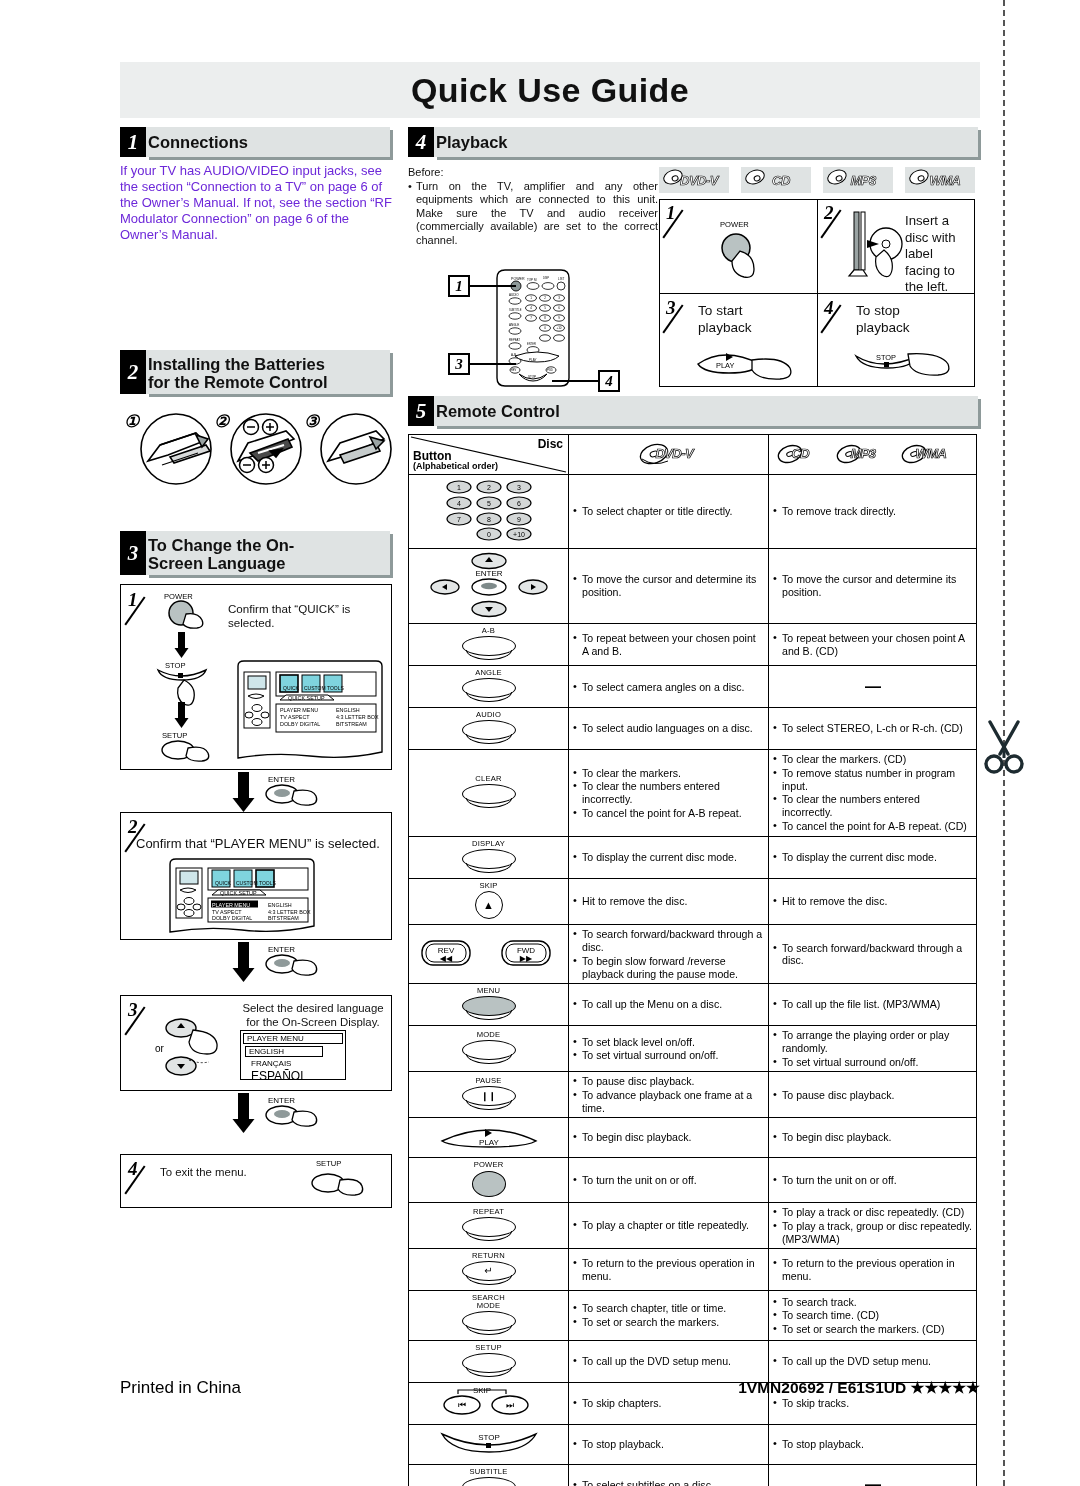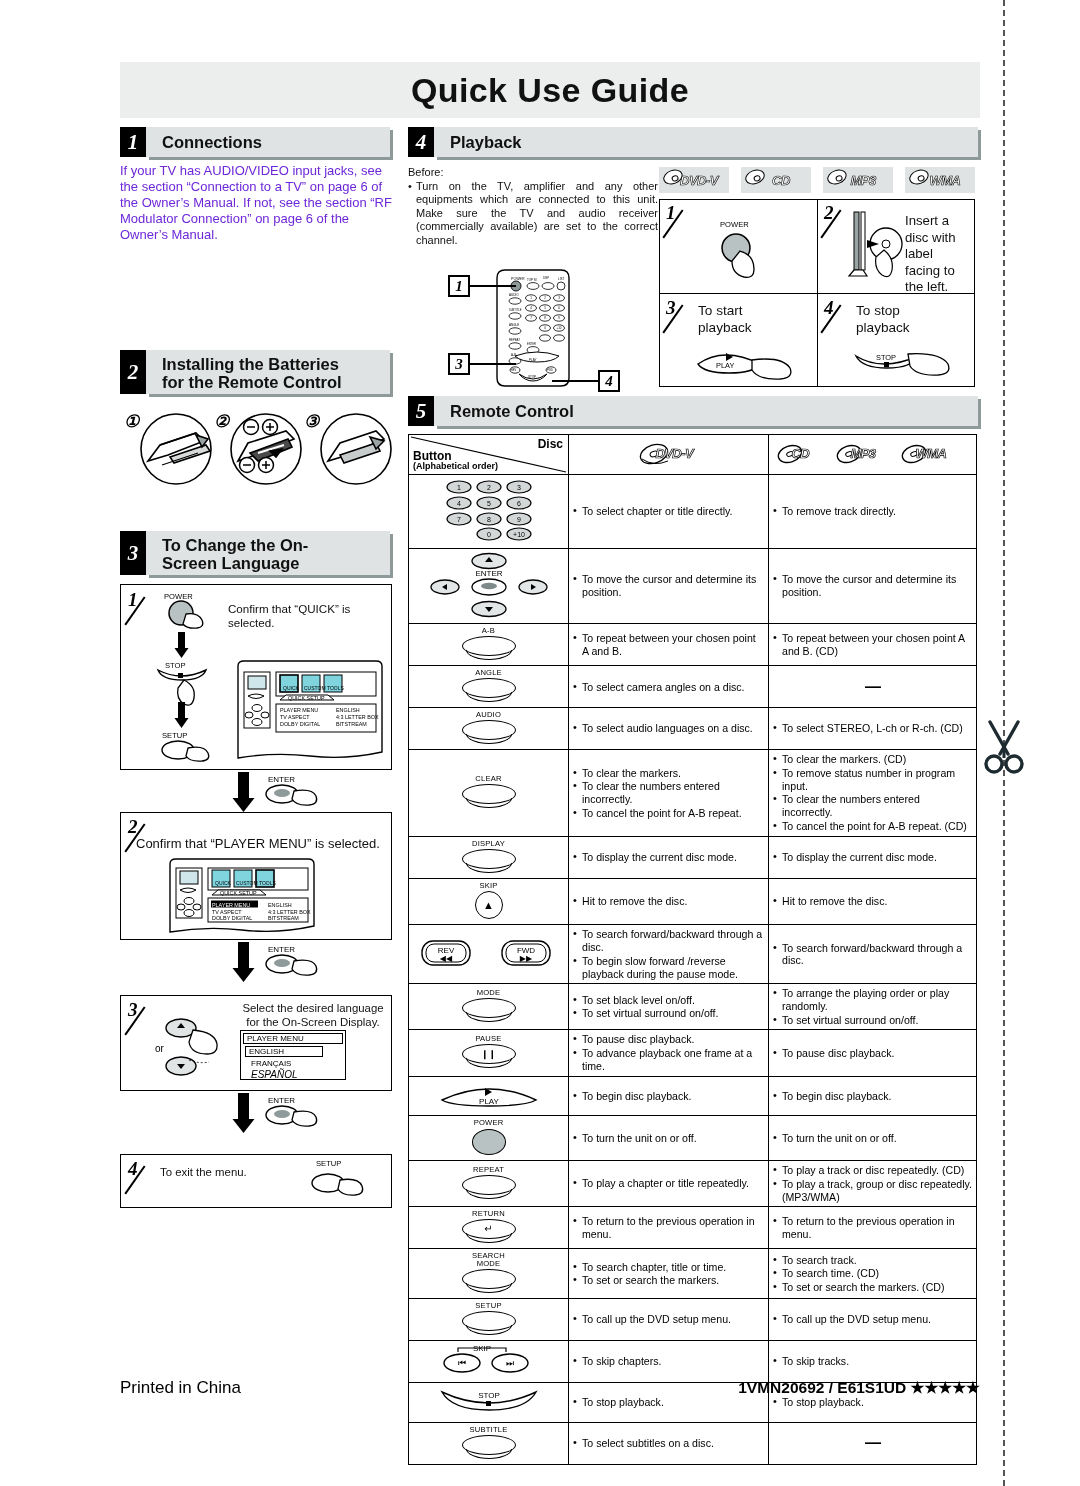--- a/index.html
+++ b/index.html
@@ -38,21 +38,21 @@
   
   .sec-head{ position:absolute; display:flex; align-items:stretch; }
   .sec-num{
     width:26px; background:#000; color:#fff; font-weight:bold;
     font-size:21px; display:flex; align-items:center; justify-content:center;
     flex:0 0 26px;
     font-family:"Liberation Serif", serif; font-style:italic;
   }
   .sec-lab{
     background:#dfe3e3; flex:1 1 auto; display:flex; align-items:center;
-    padding-left:16px; font-weight:bold; font-size:16.5px; color:#111;
+    padding-left:2px; font-weight:bold; font-size:16.5px; color:#111;
     box-shadow:3px 3px 0 #8e9a9a;
     line-height:1.12;
   }
   .sec-lab.two{ padding-top:2px; }
 
   
   .body-txt{ position:absolute; font-size:13px; line-height:1.24; color:#6d28d9; }
   .small-txt{ position:absolute; font-size:10.6px; line-height:1.22; color:#111; }
 
   .boxline{ position:absolute; border:1.6px solid #000; }
@@ -354,21 +354,21 @@
       <text x="0" y="36" font-size="10" font-family="Liberation Sans, sans-serif">or</text>
       <path d="M38 14 q22 2 24 14 q1 10 -10 10 q-16 0 -18 -12 z" fill="#fff" stroke="#000" stroke-width="1.3"></path>
       <path d="M34 44 q10 4 20 2" stroke="#000" stroke-width="0.8" fill="none" stroke-dasharray="2 2"></path>
     </svg>
   </div>
 
   <div class="lang-box" style="left:240px; top:1030px; width:106px; height:50px;">
     <div style="position:absolute;left:2px;top:2px;width:100px;height:11px;border:1.2px solid #000;font-size:8px;padding-left:3px;line-height:10px;">PLAYER MENU</div>
     <div style="position:absolute;left:4px;top:15px;width:78px;height:11px;border:1.2px solid #000;font-size:8px;padding-left:3px;line-height:10px;">ENGLISH</div>
     <div style="position:absolute;left:10px;top:28px;font-size:8px;">FRANÇAIS</div>
-    <div style="position:absolute;left:10px;top:38px;font-size:10px;font-style:italic;">ESPAÑOL</div>
+    <div style="position:absolute;left:10px;top:38px;font-size:12px;">ESPAÑOL</div>
   </div>
 
   <div class="rcimg" style="left:228px; top:1093px;">
     <svg width="110" height="44" viewBox="0 0 110 44">
       <rect x="10" y="0" width="11" height="28" fill="#000"></rect>
       <path d="M15.5 40 l-11 -14 h22 z" fill="#000"></path>
       <text x="40" y="10" font-size="8" font-family="Liberation Sans, sans-serif">ENTER</text>
       <ellipse cx="54" cy="22" rx="16" ry="9" fill="#fff" stroke="#000" stroke-width="1.4"></ellipse>
       <ellipse cx="54" cy="21" rx="8" ry="4" fill="#8f9a9a"></ellipse>
       <path d="M66 19 q18 -3 22 5 q3 8 -7 9 q-13 1 -17 -6 z" fill="#fff" stroke="#000" stroke-width="1.3"></path>
@@ -797,20 +797,36 @@
             <li>To begin slow forward /reverse playback during the pause mode.</li>
           </ul>
         </td>
         <td class="desc">
           <ul>
               <li>To search forward/backward through a disc.</li>
             </ul>
         </td>
       </tr>
 
+      <tr>
+        <td class="btncell">
+          <div class="btn-cap">MENU</div>
+          <div class="btn-oval btn-grey" style="margin:1px auto 6px;"></div>
+        </td>
+        <td class="desc">
+          <ul>
+              <li>To call up the Menu on a disc.</li>
+            </ul>
+        </td>
+        <td class="desc">
+          <ul>
+              <li>To call up the file list. (MP3/WMA)</li>
+            </ul>
+        </td>
+      </tr>
 
       <tr>
         <td class="btncell">
           <div class="btn-cap">MODE</div>
           <div class="btn-oval" style="margin:1px auto 6px;"></div>
         </td>
         <td class="desc">
           <ul>
             <li>To set black level on/off.</li>
             <li>To set virtual surround on/off.</li>

